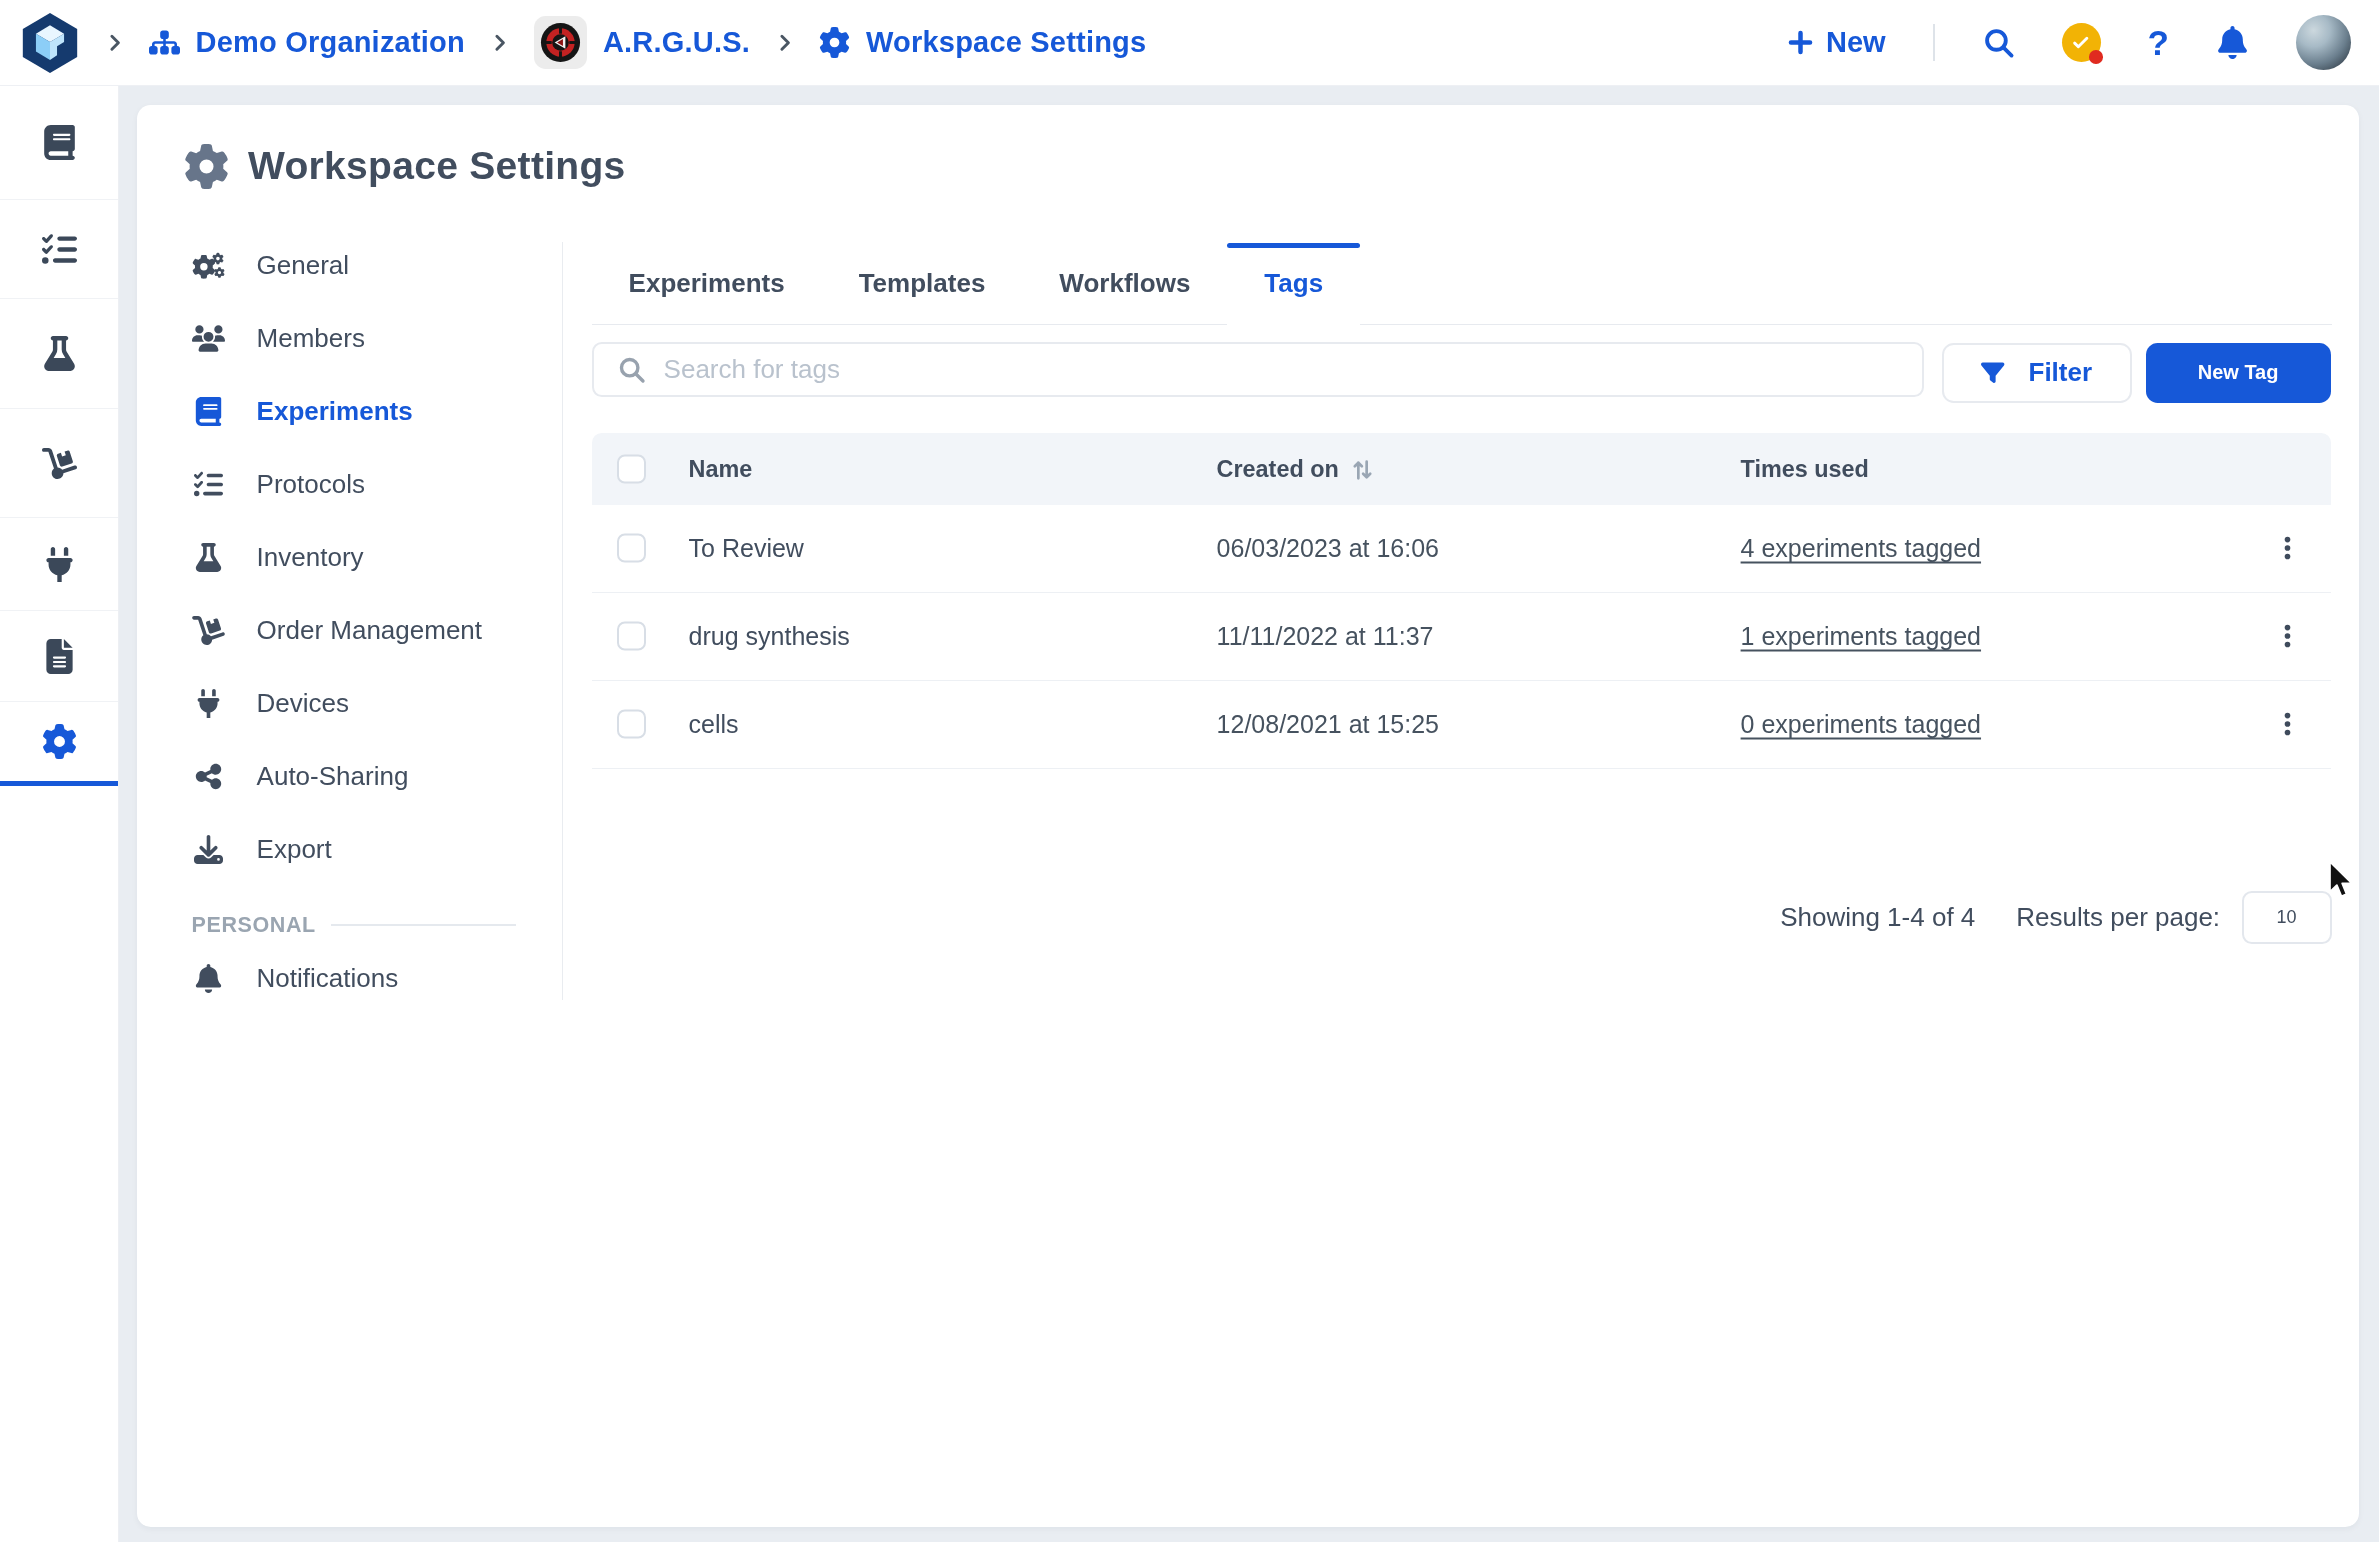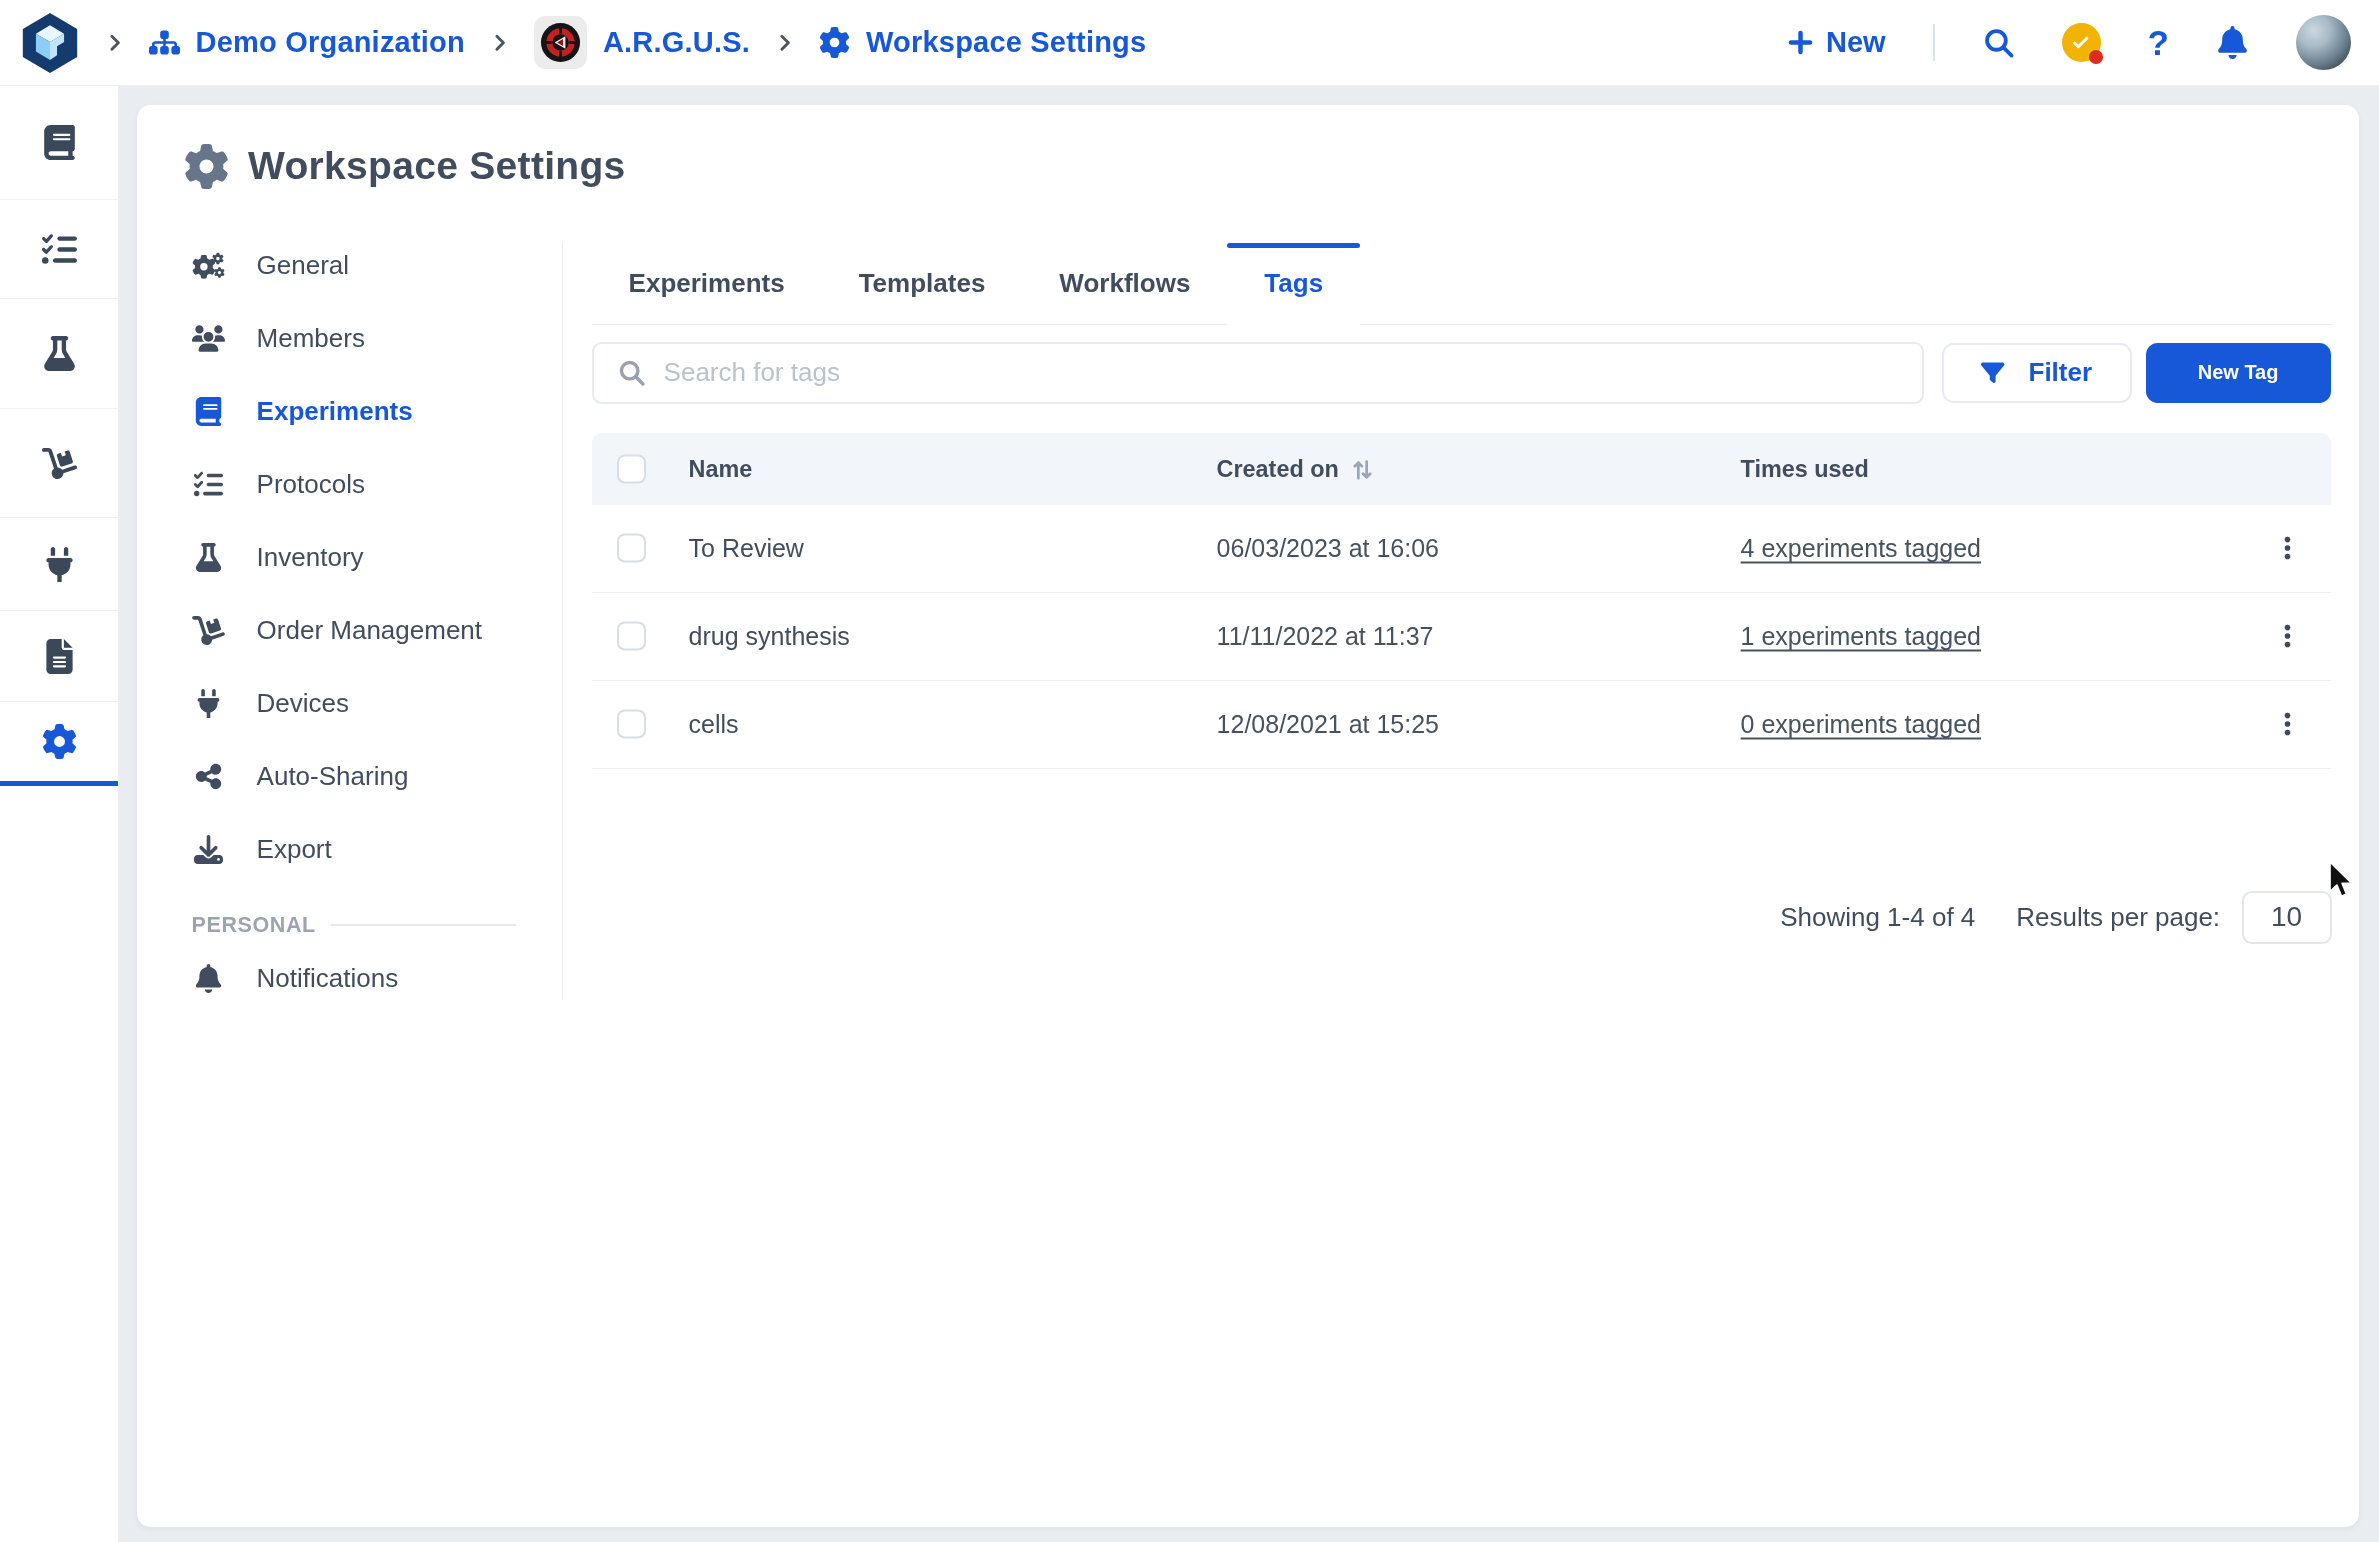--- a/index.html
+++ b/index.html
@@ -57,21 +57,21 @@
   .vdiv{position:absolute;left:425px;top:137px;height:758px;width:1px;background:#e9ecf0;}
 
   
   .tabs{position:absolute;left:455px;top:138px;right:27px;height:82px;display:flex;align-items:stretch;}
   .tabs-line{position:absolute;left:0;right:0;bottom:0;height:1px;background:#e7eaef;}
   .tab{position:relative;padding:0 37px;display:flex;align-items:center;font-size:26px;font-weight:600;color:var(--text-dark,#414d5e);cursor:pointer;z-index:1;white-space:nowrap;}
   .tab.active{color:var(--primary,#1658d8);background:#fff;}
   .tab.active::before{content:"";position:absolute;top:0;left:0;right:0;height:5.9px;border-radius:2.9px;background:var(--primary,#1658d8);}
 
   
-  .search-box{position:absolute;left:455px;top:237px;width:1332px;height:62px;border:2px solid #e7eaef;border-radius:9.8px;background:#fff;display:flex;align-items:center;padding:0 23.4px;gap:17.6px;}
+  .search-box{position:absolute;left:455px;top:237px;width:1332px;height:55px;border:2px solid #e7eaef;border-radius:9.8px;background:#fff;display:flex;align-items:center;padding:0 23.4px;gap:17.6px;}
   .search-box .ic{width:29px;height:29px;color:#98a2ae;flex:none;}
   .search-box input{flex:1;border:none;outline:none;font-size:26px;font-family:inherit;color:#414d5e;background:transparent;}
   .search-box input::placeholder{color:#b9c2cd;}
   .filter-btn{position:absolute;left:1805px;top:238px;width:190px;height:60px;border:2px solid #e7eaef;border-radius:11.7px;background:#fff;display:flex;align-items:center;justify-content:center;gap:24px;cursor:pointer;font-family:inherit;}
   .filter-btn .ic{width:23.4px;height:23.4px;color:var(--primary,#1658d8);}
   .filter-btn .flabel{font-size:26px;font-weight:700;color:var(--primary,#1658d8);}
   .newtag-btn{position:absolute;left:2009px;top:238px;width:185px;height:60px;border:none;border-radius:11.7px;background:var(--primary,#1658d8);color:#fff;font-size:20px;font-weight:600;font-family:inherit;cursor:pointer;}
 
   
   .table{position:absolute;left:455px;top:328px;width:1739px;}
@@ -86,21 +86,21 @@
   .col-date.th{display:flex;align-items:flex-end;gap:11.7px;}
   .sort{width:25px;height:25px;color:#9aa6b4;cursor:pointer;}
   .cell-name{font-size:25px;color:var(--text-dark,#414d5e);}
   .cell-date{font-size:25px;color:#46525f;}
   .cell-link{font-size:25px;color:#46525f;text-decoration:underline;text-underline-offset:4.9px;cursor:pointer;}
   .kebab{position:absolute;left:1682px;top:50%;transform:translateY(-50%);width:27px;height:27px;color:#3f4b5c;cursor:pointer;}
 
   
   .pager{position:absolute;top:786px;right:27px;height:53px;display:flex;align-items:center;gap:41px;font-size:26px;color:var(--text-dark,#414d5e);}
   .pp-group{display:flex;align-items:center;gap:21.5px;}
-  .pp-box{width:90px;height:53px;border:2px solid #e3e7ed;border-radius:9.8px;display:flex;align-items:center;justify-content:center;font-size:28px;cursor:pointer;}
+  .pp-box{width:90px;height:53px;border:2px solid #e3e7ed;border-radius:9.8px;display:flex;align-items:center;justify-content:center;font-size:18px;cursor:pointer;}
 
   .cursor{position:absolute;left:2323px;top:860px;width:33px;height:39px;z-index:50;pointer-events:none;}
   .cursor svg{display:block;width:100%;height:100%;}
 </style>
 </head>
 <body>
 
 <div id="app">
 
   <header class="topbar">

